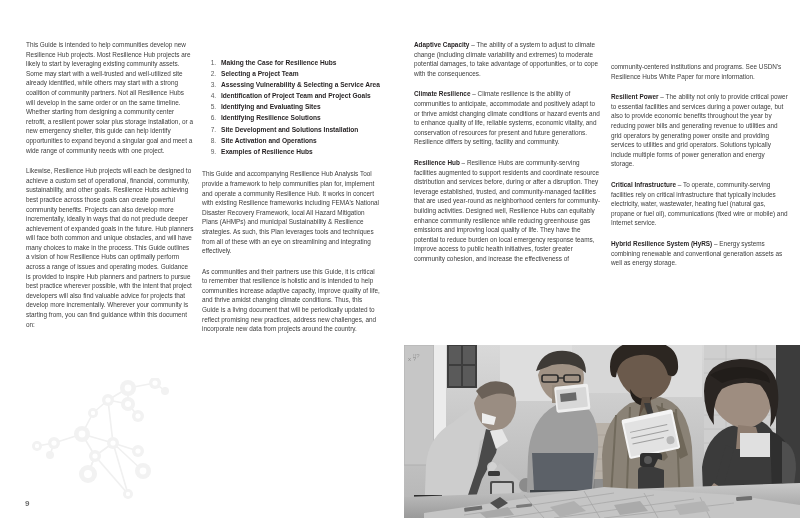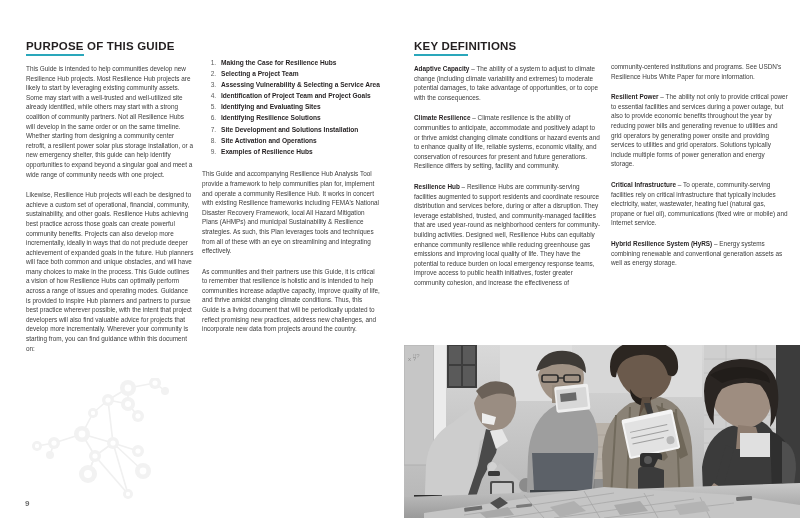--- a/index.html
+++ b/index.html
@@ -182,21 +182,20 @@
       <circle cx="133" cy="93" r="3.4"></circle>
       <circle cx="118" cy="116" r="2.2"></circle>
       <circle cx="78" cy="96" r="4"></circle>
       <circle cx="44" cy="65" r="2.6"></circle>
       <circle cx="27" cy="68" r="2.2"></circle>
     </g>
   </svg>
 </div>
 
 <div class="col" id="col-1">
-  <h2 class="section-header"><span class="underlined">PURPOSE</span><span> OF THIS GUIDE</span></h2>
   <p>This Guide is intended to help communities develop new Resilience Hub projects. Most Resilience Hub projects are likely to start by leveraging existing community assets. Some may start with a well-trusted and well-utilized site already identified, while others may start with a strong coalition of community partners. Not all Resilience Hubs will develop in the same order or on the same timeline. Whether starting from designing a community center retrofit, a resilient power solar plus storage installation, or a new emergency shelter, this guide can help identify opportunities to expand beyond a singular goal and meet a wide range of community needs with one project.</p>
   <p>Likewise, Resilience Hub projects will each be designed to achieve a custom set of operational, financial, community, sustainability, and other goals. Resilience Hubs achieving best practice across those goals can create powerful community benefits. Projects can also develop more incrementally, ideally in ways that do not preclude deeper achievement of expanded goals in the future. Hub planners will face both common and unique obstacles, and will have many choices to make in the process. This Guide outlines a vision of how Resilience Hubs can optimally perform across a range of issues and operating modes. Guidance is provided to inspire Hub planners and partners to pursue best practice wherever possible, with the intent that project developers will also find valuable advice for projects that develop more incrementally. Wherever your community is starting from, you can find guidance within this document on:</p>
 </div>
 
 <div class="col" id="col-2">
   <ol class="guide-list">
     <li>Making the Case for Resilience Hubs</li>
     <li>Selecting a Project Team</li>
     <li>Assessing Vulnerability &amp; Selecting a Service Area</li>
     <li>Identification of Project Team and Project Goals</li>
@@ -204,21 +203,20 @@
     <li>Identifying Resilience Solutions</li>
     <li>Site Development and Solutions Installation</li>
     <li>Site Activation and Operations</li>
     <li>Examples of Resilience Hubs</li>
   </ol>
   <p>This Guide and accompanying Resilience Hub Analysis Tool provide a framework to help communities plan for, implement and operate a community Resilience Hub. It works in concert with existing Resilience frameworks including FEMA's National Disaster Recovery Framework, local All Hazard Mitigation Plans (AHMPs) and municipal Sustainability &amp; Resilience strategies. As such, this Plan leverages tools and techniques from all of these with an eye on streamlining and integrating effectively.</p>
   <p>As communities and their partners use this Guide, it is critical to remember that resilience is holistic and is intended to help communities increase adaptive capacity, improve quality of life, and thrive amidst changing climate conditions. Thus, this Guide is a living document that will be periodically updated to reflect promising new practices, address new challenges, and incorporate new data from projects around the country.</p>
 </div>
 
 <div class="col" id="col-3">
-  <h2 class="section-header"><span class="underlined">KEY DEFI</span><span>NITIONS</span></h2>
 
   <div class="def">
     <p><span class="term">Adaptive Capacity</span><span> – </span><span>The ability of a system to adjust to climate change (including climate variability and extremes) to moderate potential damages, to take advantage of opportunities, or to cope with the consequences.</span></p>
   </div>
 
   <div class="def">
     <p><span class="term">Climate Resilience</span><span> – </span><span>Climate resilience is the ability of communities to anticipate, accommodate and positively adapt to or thrive amidst changing climate conditions or hazard events and to enhance quality of life, reliable systems, economic vitality, and conservation of resources for present and future generations. Resilience differs by setting, facility and community.</span></p>
   </div>
 
   <div class="def">

